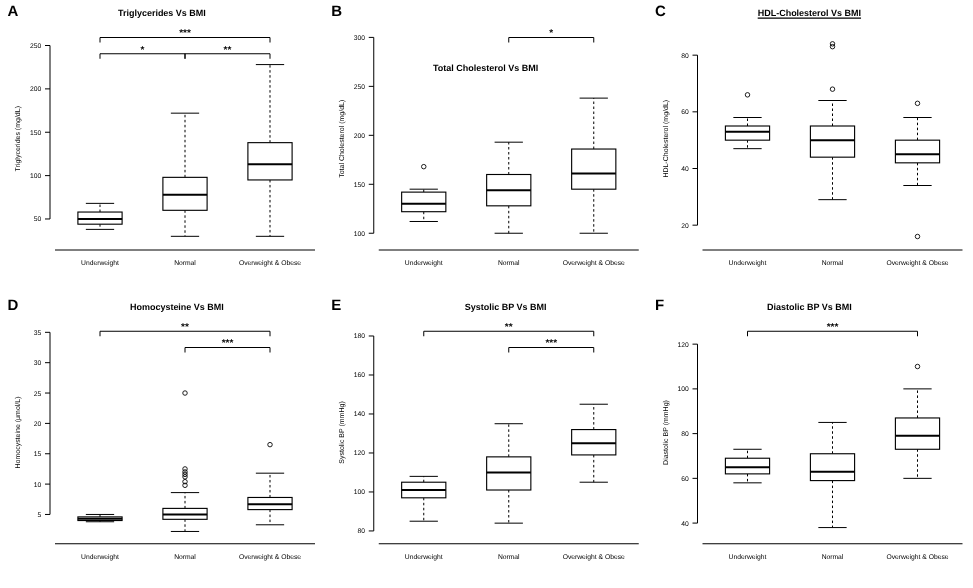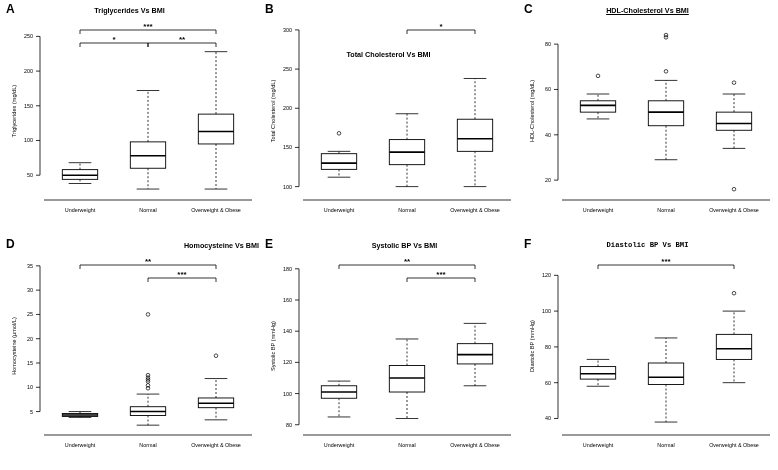--- a/index.html
+++ b/index.html
@@ -155,21 +155,21 @@
         <line x1="204.6848" y1="148.4" x2="227.3152" y2="148.4" stroke="#000" stroke-width="0.8"></line>
         <rect x="198.32" y="112.13333333333333" width="35.36" height="18.133333333333326" fill="#fff" stroke="#000" stroke-width="0.9"></rect>
         <line x1="198.32" y1="123.46666666666667" x2="233.68" y2="123.46666666666667" stroke="#000" stroke-width="1.6"></line>
         <circle cx="216" cy="82.66666666666667" r="1.8" fill="none" stroke="#000" stroke-width="0.7"></circle>
         <circle cx="216" cy="189.2" r="1.8" fill="none" stroke="#000" stroke-width="0.7"></circle>
         <text x="216" y="212" class="catlab" text-anchor="middle">Overweight &amp; Obese</text>
       </svg>
     </div>
     <div class="panel" style="left: 0px; top: 235px; width: 259px; height: 235px;">
       <div class="panel-letter" style="left: 6px; top: 2px;">D</div>
-      <div class="panel-title" style="left: 0px; top: 6px; text-align: right;">Homocysteine Vs BMI</div>
+      <div class="panel-title" style="left: 12px; top: 6px;">Homocysteine Vs BMI</div>
       <svg class="plotsvg" width="259" height="235">
         <line x1="40" y1="176.57142857142858" x2="40" y2="30.85714285714286" stroke="#000" stroke-width="0.8"></line>
         <line x1="40" y1="176.57142857142858" x2="36" y2="176.57142857142858" stroke="#000" stroke-width="0.8"></line>
         <text x="33" y="178.57142857142858" class="axlab" text-anchor="end">5</text>
         <line x1="40" y1="152.28571428571428" x2="36" y2="152.28571428571428" stroke="#000" stroke-width="0.8"></line>
         <text x="33" y="154.28571428571428" class="axlab" text-anchor="end">10</text>
         <line x1="40" y1="128" x2="36" y2="128" stroke="#000" stroke-width="0.8"></line>
         <text x="33" y="130" class="axlab" text-anchor="end">15</text>
         <line x1="40" y1="103.71428571428572" x2="36" y2="103.71428571428572" stroke="#000" stroke-width="0.8"></line>
         <text x="33" y="105.71428571428572" class="axlab" text-anchor="end">20</text>
@@ -265,21 +265,21 @@
         <line x1="80" y1="30" x2="216" y2="30" stroke="#000" stroke-width="0.8"></line>
         <text x="148" y="29" class="sig" text-anchor="middle">**</text>
         <line x1="148" y1="47" x2="148" y2="43" stroke="#000" stroke-width="0.8"></line>
         <line x1="216" y1="47" x2="216" y2="43" stroke="#000" stroke-width="0.8"></line>
         <line x1="148" y1="43" x2="216" y2="43" stroke="#000" stroke-width="0.8"></line>
         <text x="182" y="42" class="sig" text-anchor="middle">***</text>
       </svg>
     </div>
     <div class="panel" style="left: 518px; top: 235px; width: 259px; height: 235px;">
       <div class="panel-letter" style="left: 6px; top: 2px;">F</div>
-      <div class="panel-title" style="left: 0px; top: 6px; font-family: Liberation Mono, monospace;">Diastolic BP Vs BMI</div>
+      <div class="panel-title" style="left: 0px; top: 6px;">Diastolic BP Vs BMI</div>
       <svg class="plotsvg" width="259" height="235">
         <line x1="40" y1="183.47368421052633" x2="40" y2="40.31578947368422" stroke="#000" stroke-width="0.8"></line>
         <line x1="40" y1="183.47368421052633" x2="36" y2="183.47368421052633" stroke="#000" stroke-width="0.8"></line>
         <text x="33" y="185.47368421052633" class="axlab" text-anchor="end">40</text>
         <line x1="40" y1="147.68421052631578" x2="36" y2="147.68421052631578" stroke="#000" stroke-width="0.8"></line>
         <text x="33" y="149.68421052631578" class="axlab" text-anchor="end">60</text>
         <line x1="40" y1="111.89473684210526" x2="36" y2="111.89473684210526" stroke="#000" stroke-width="0.8"></line>
         <text x="33" y="113.89473684210526" class="axlab" text-anchor="end">80</text>
         <line x1="40" y1="76.10526315789474" x2="36" y2="76.10526315789474" stroke="#000" stroke-width="0.8"></line>
         <text x="33" y="78.10526315789474" class="axlab" text-anchor="end">100</text>

